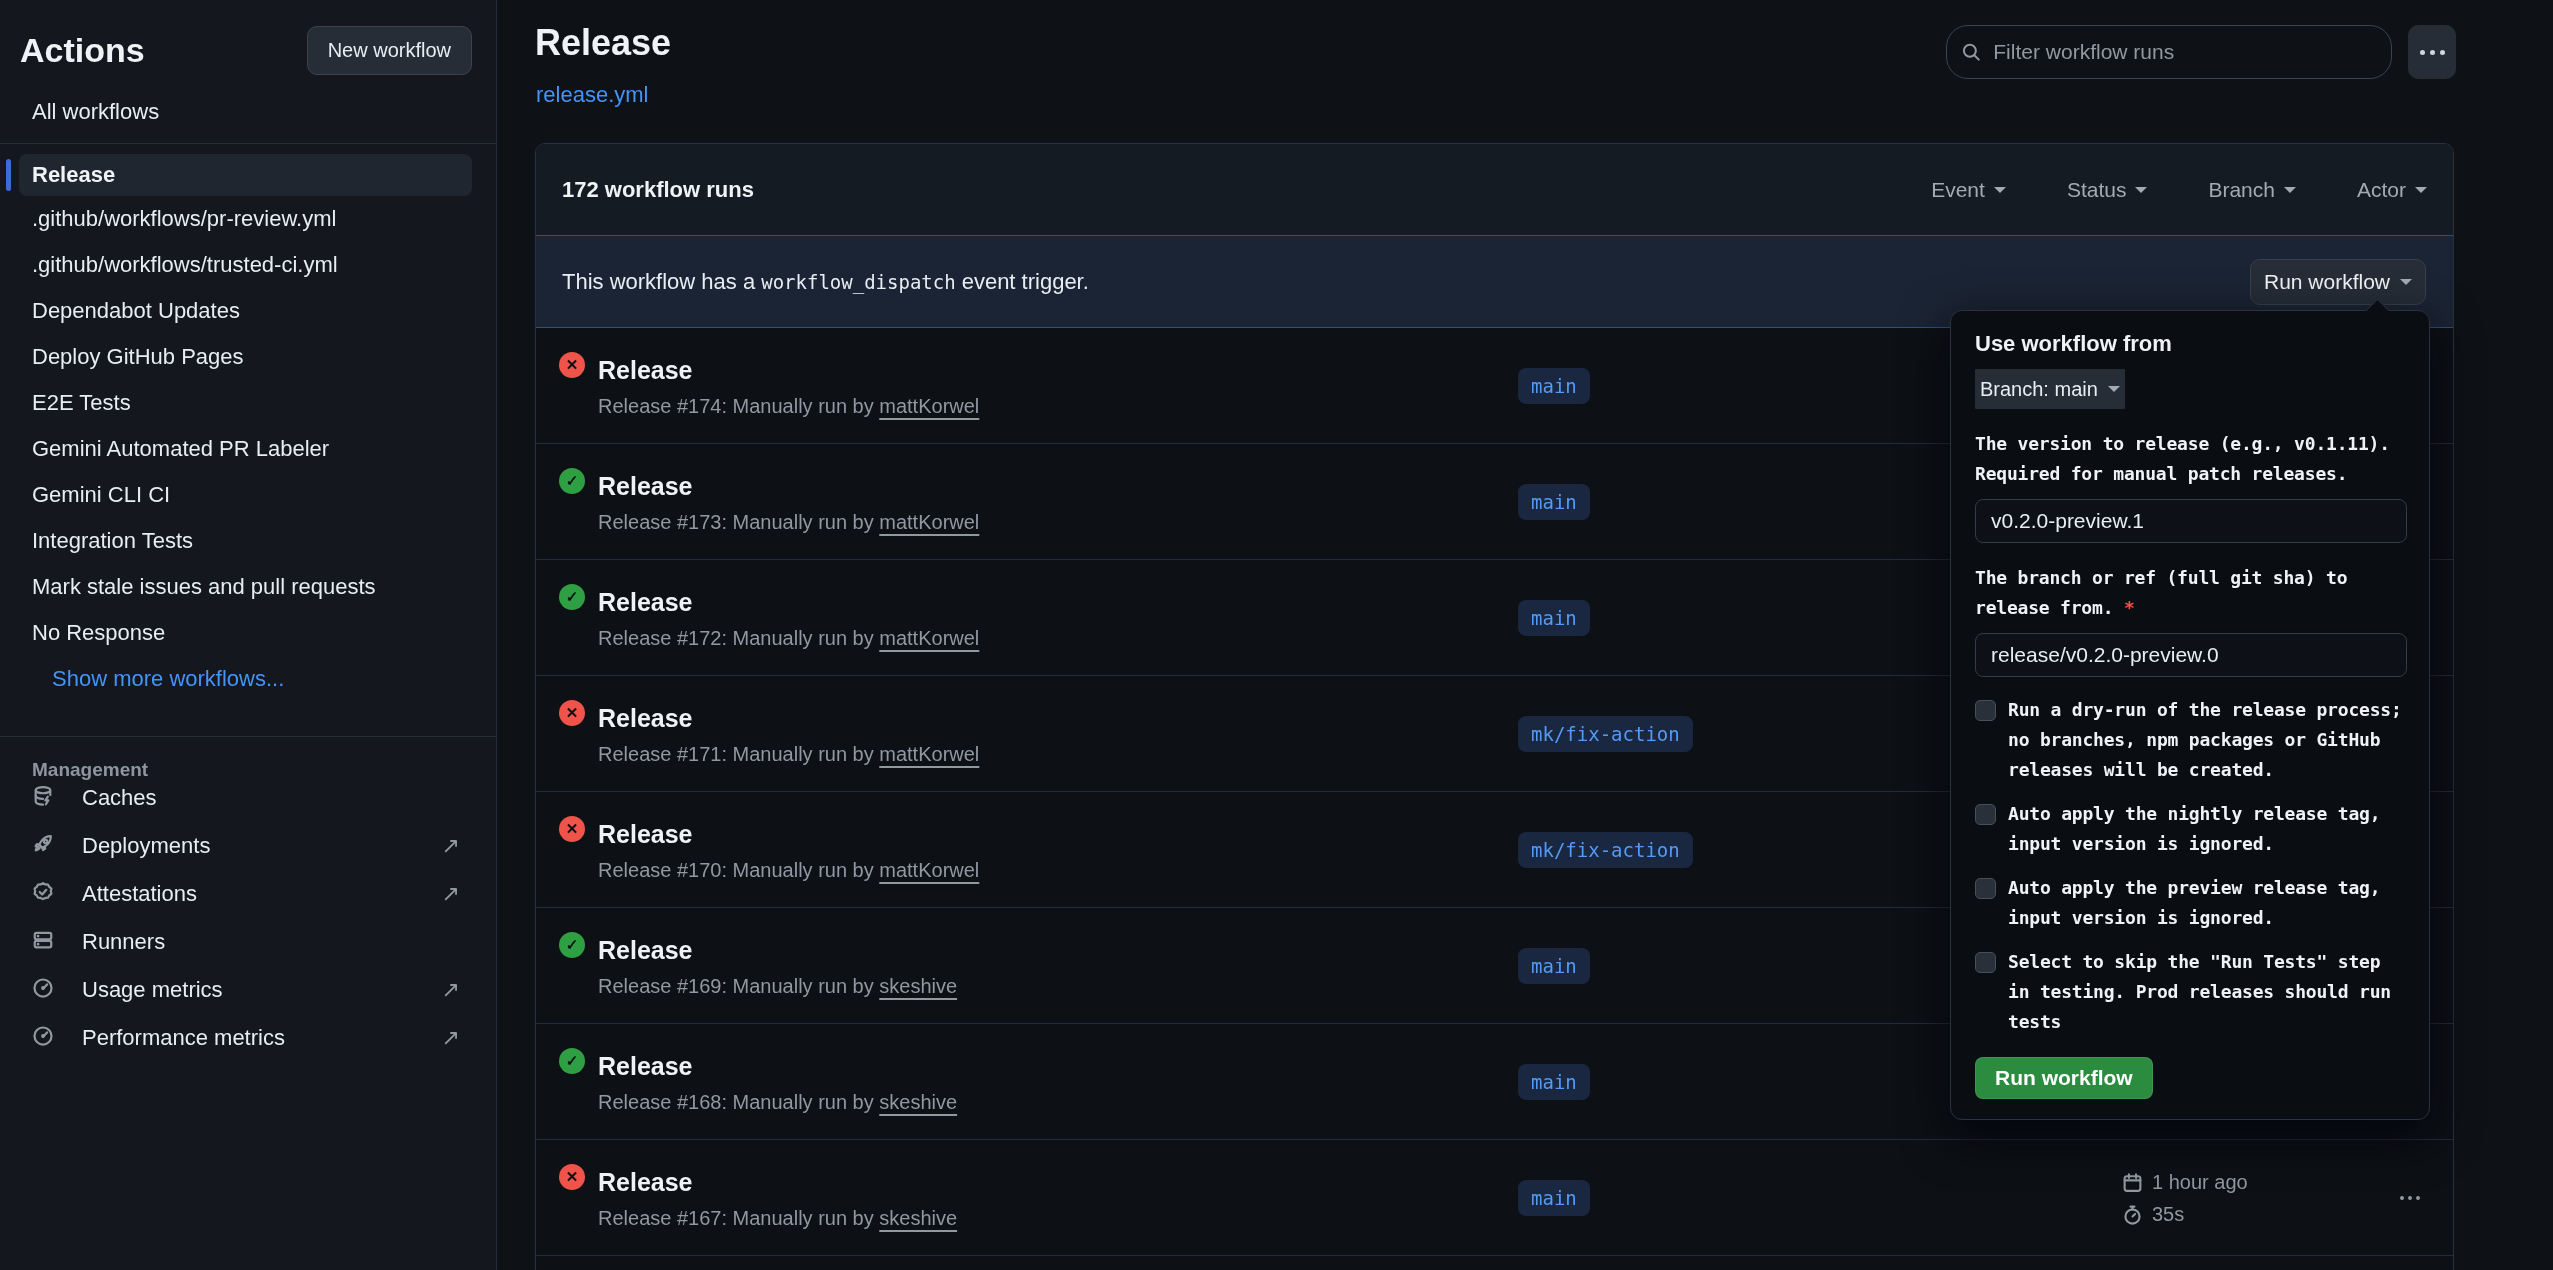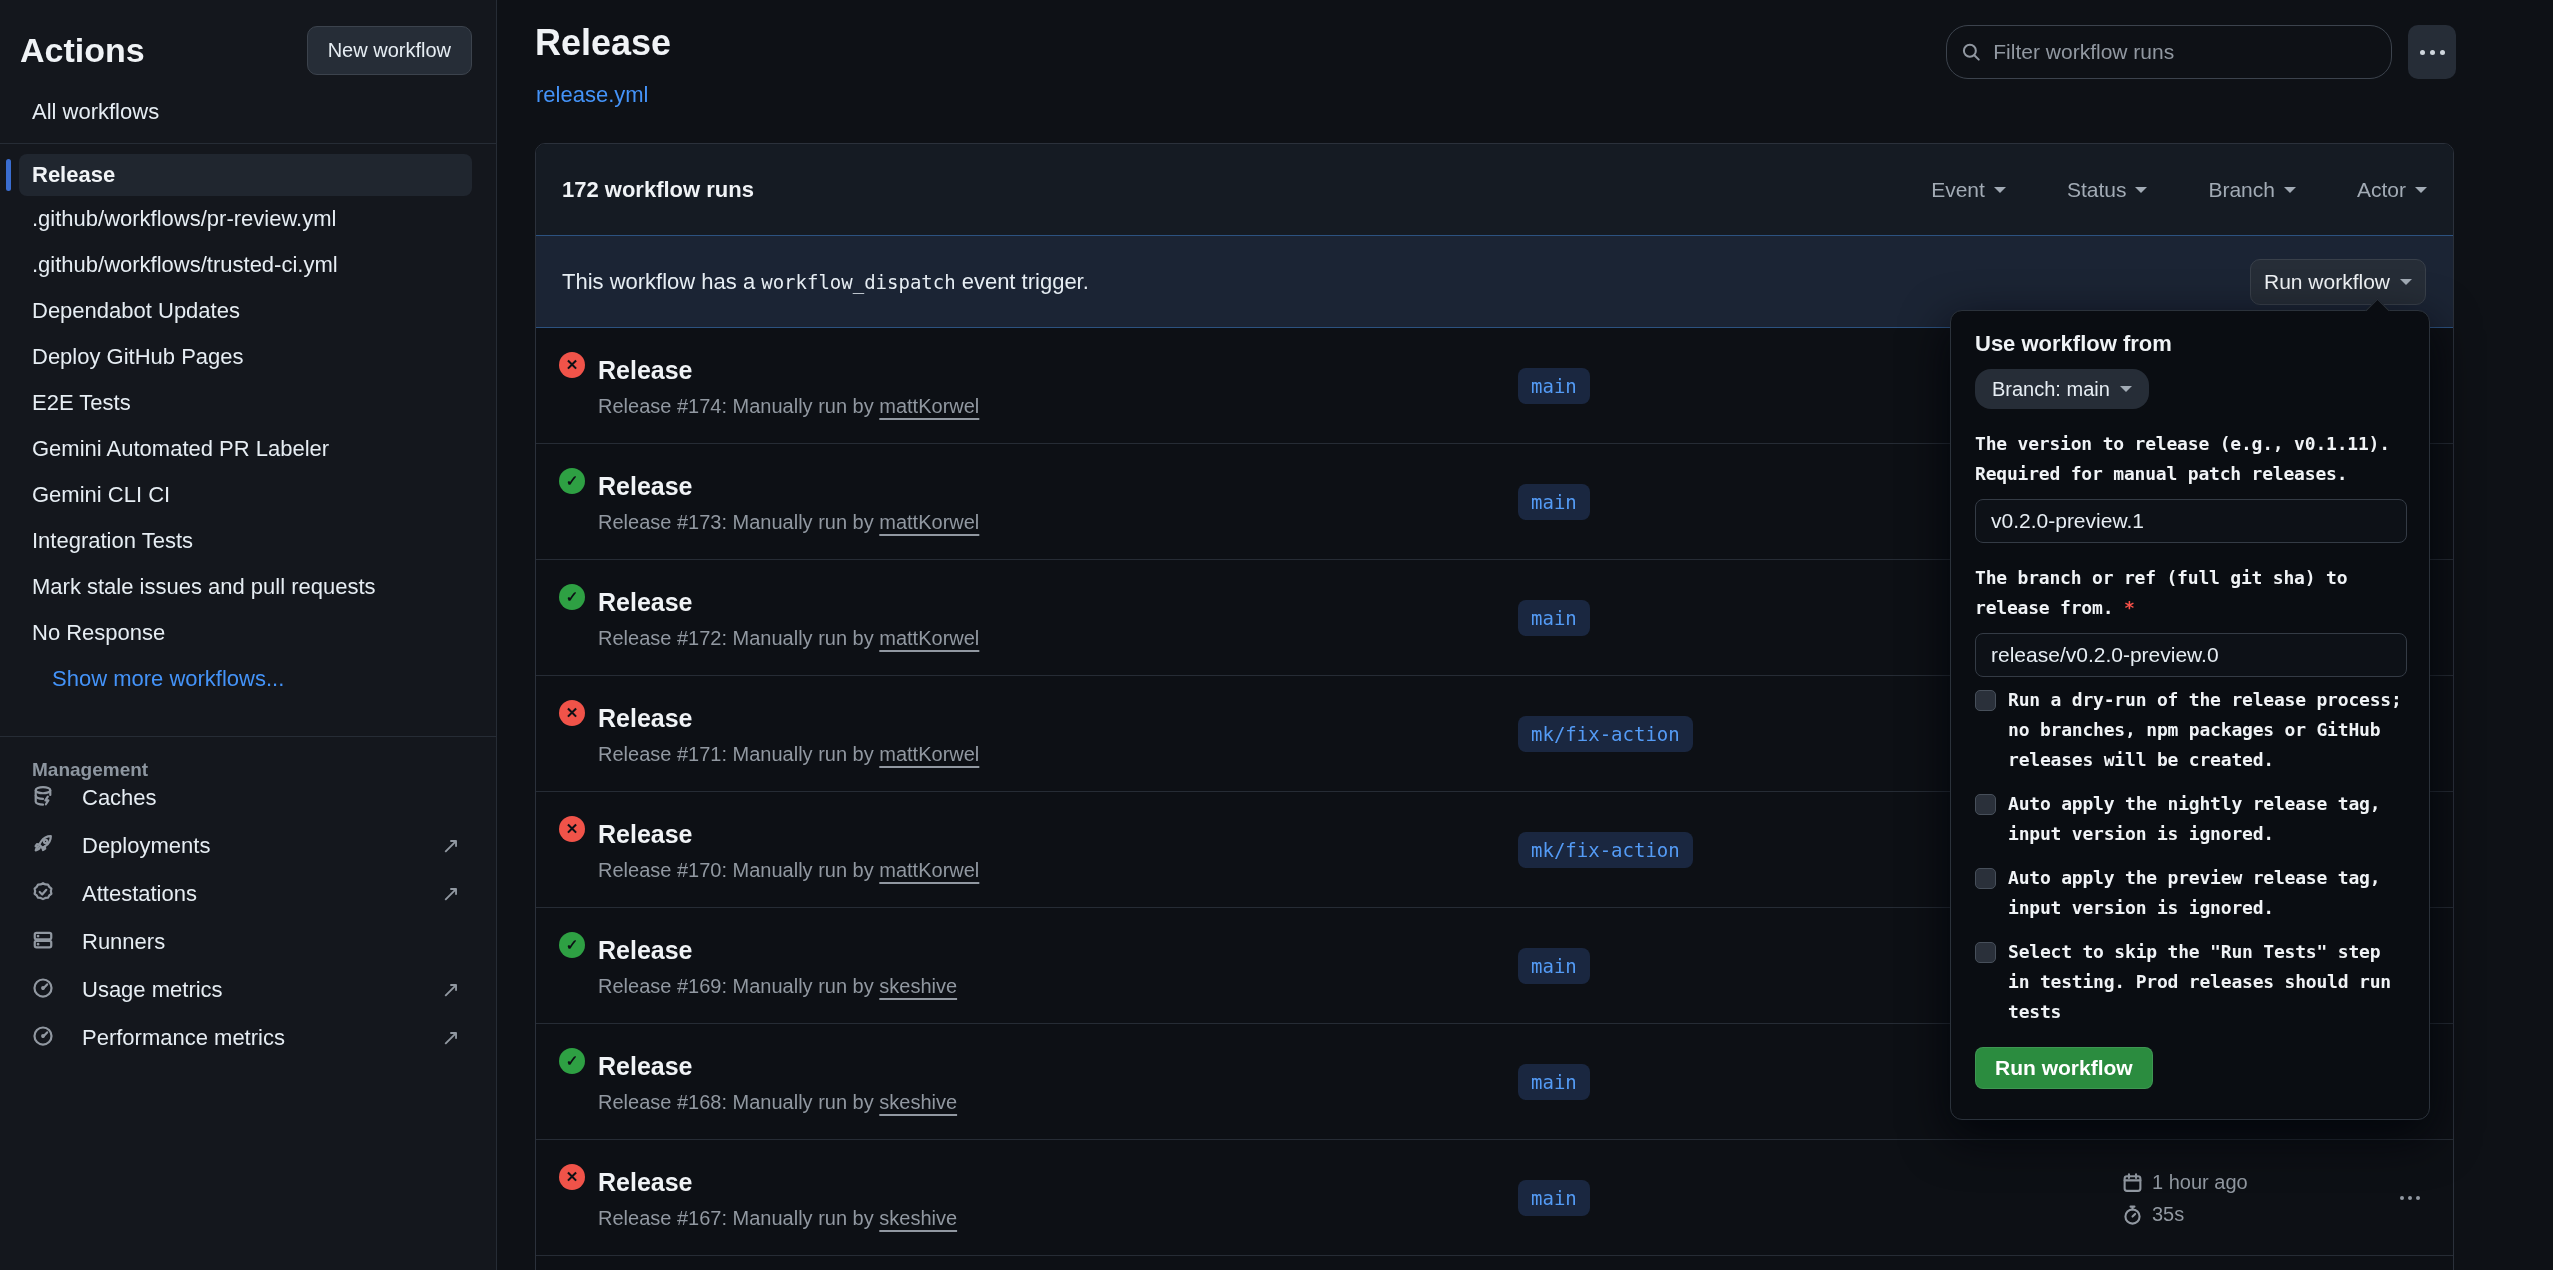--- a/index.html
+++ b/index.html
@@ -85,28 +85,28 @@
   .row-kebab .dot{background:var(--muted);width:4px;height:4px}
   .filler{height:14px}
 
   
   .popover{position:absolute;left:1950px;top:310px;width:480px;height:810px;background:var(--pop-bg);
       border:1px solid var(--pop-border);border-radius:12px;box-shadow:0 16px 48px rgba(1,4,9,.85);
       padding:20px 24px;z-index:10}
   .popover::before{content:"";position:absolute;top:-9px;left:418px;width:16px;height:16px;background:var(--pop-bg);
       border-left:1px solid var(--pop-border);border-top:1px solid var(--pop-border);transform:rotate(45deg)}
   .pop-title{font-size:22px;font-weight:700;color:var(--fg-bright)}
-  .branch-btn{margin-top:12px;height:40px;background:var(--btn-bg);border:1px solid transparent;border-radius:16px;
-      color:var(--fg);font-size:20px;font-family:inherit;padding:0 16px;display:inline-flex;align-items:center;gap:10px;cursor:pointer}
+  .branch-btn{margin-top:12px;height:40px;background:var(--btn-bg);border:1px solid transparent;border-radius:1px;
+      color:var(--fg);font-size:20px;font-family:inherit;padding:0 4px;display:inline-flex;align-items:center;gap:10px;cursor:pointer}
   .mono-label{margin-top:20px;font-family:"DejaVu Sans Mono",monospace;font-weight:700;font-size:18px;
       letter-spacing:-.2px;line-height:30px;color:var(--fg-bright)}
   .req{color:#f85149}
   .pop-input{margin-top:10px;width:432px;height:44px;background:#0d1117;border:1px solid var(--input-border);
       border-radius:8px;color:var(--fg);font-size:21px;font-family:inherit;padding:0 15px;outline:0}
-  .cb-group{margin-top:8px;display:flex;flex-direction:column;gap:14px}
+  .cb-group{margin-top:18px;display:flex;flex-direction:column;gap:14px}
   .cb-row{display:flex;gap:12px}
   .checkbox{flex:none;width:21px;height:21px;margin-top:5px;border-radius:5px;background:#2a303a;
       border:1px solid #474f5a;cursor:pointer}
   .cb-label{font-family:"DejaVu Sans Mono",monospace;font-weight:700;font-size:18px;letter-spacing:-.2px;
       line-height:30px;color:var(--fg-bright);width:399px}
   .submit-btn{margin-top:20px;height:42px;padding:0 19px;background:#2b8c3f;border:1px solid rgba(240,246,252,.1);
       border-radius:8px;color:#fff;font-size:21px;font-weight:600;font-family:inherit;cursor:pointer}
   svg.oct{stroke:var(--muted);fill:none;stroke-width:1.6;stroke-linecap:round;stroke-linejoin:round}
 </style>
 </head>

